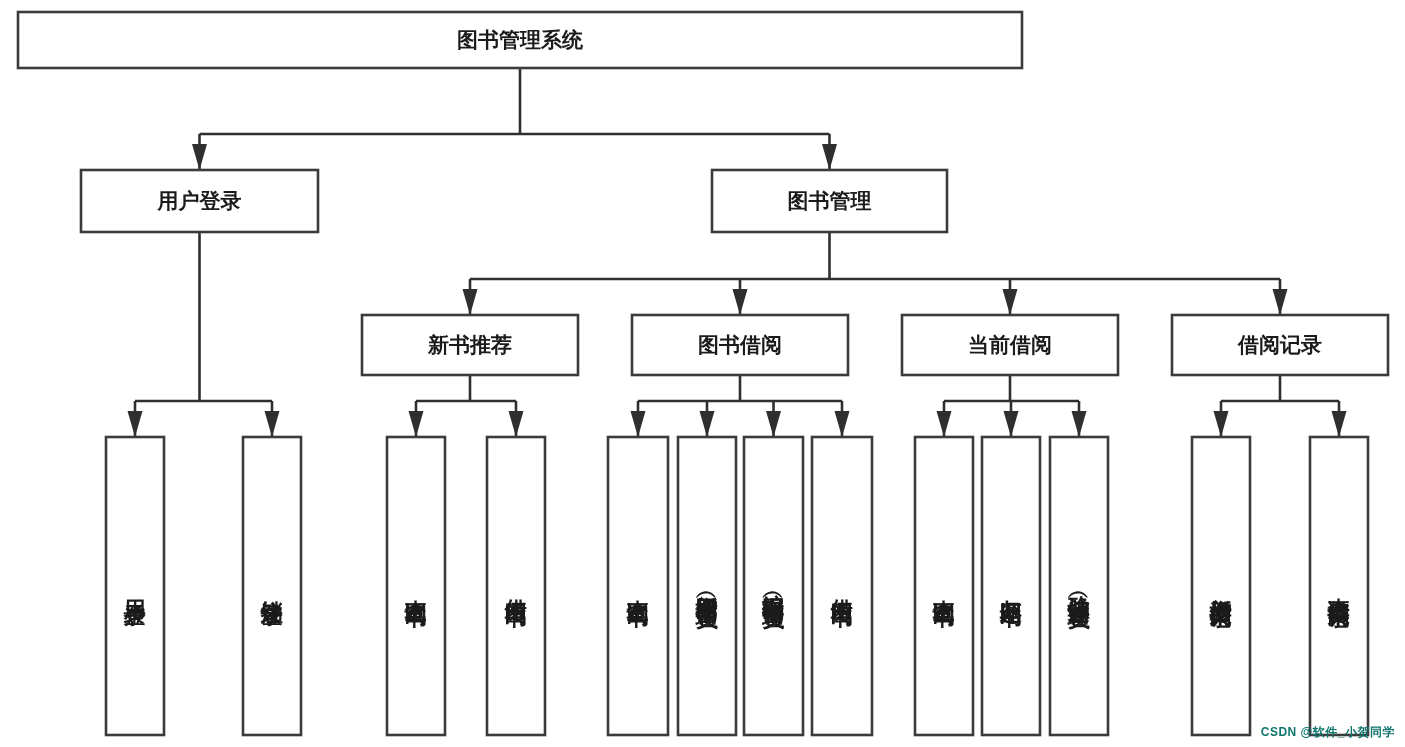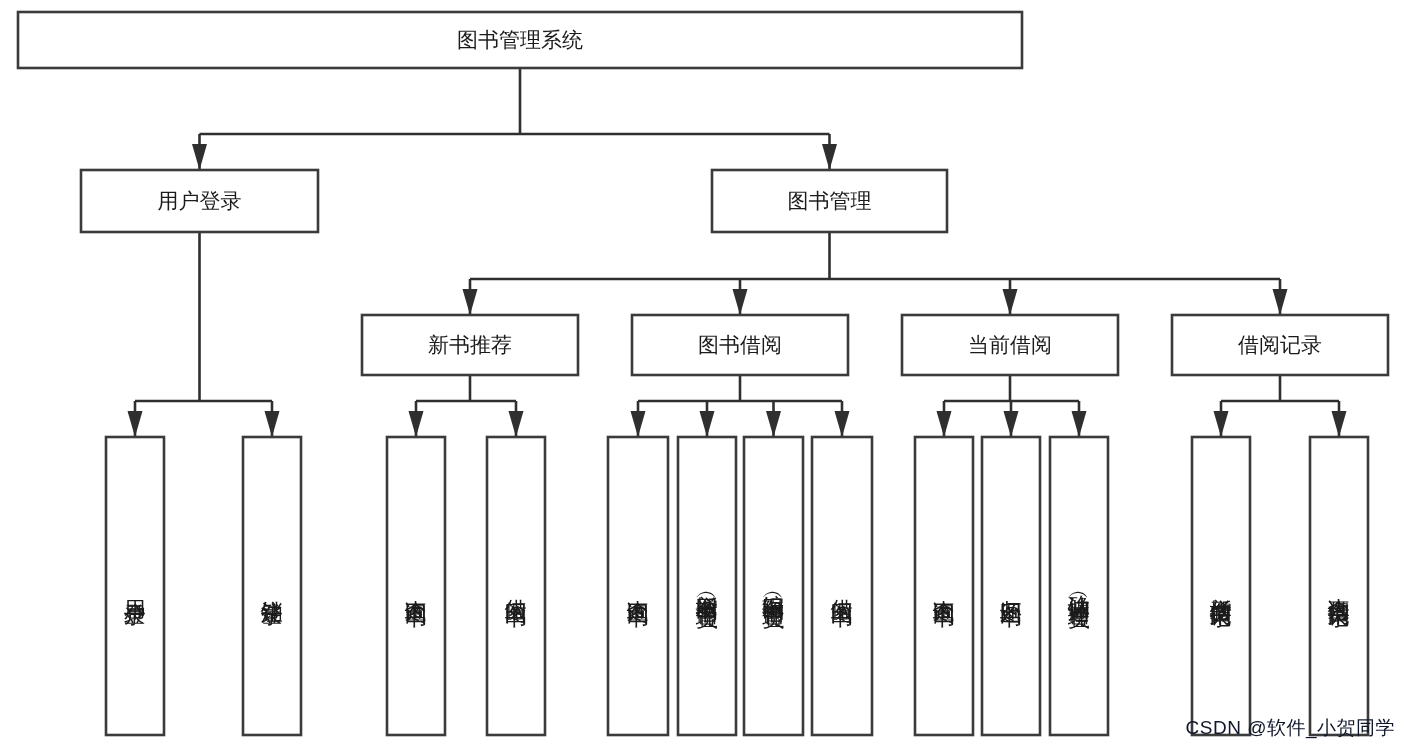--- a/index.html
+++ b/index.html
@@ -9,20 +9,21 @@
   }
   body {
     font-family: "Liberation Sans", "DejaVu Sans", sans-serif;
   }
   #stage {
     position: relative;
     width: 1405px;
     height: 747px;
     background: #ffffff;
     overflow: hidden;
+    font-weight: bold;
   }
   #diagram {
     position: absolute;
     left: 0;
     top: 0;
     width: 1405px;
     height: 747px;
   }
   .node-box {
     fill: #ffffff;
@@ -62,22 +63,22 @@
     letter-spacing: 2px;
     color: #1b1b1b;
     white-space: nowrap;
     text-align: center;
   }
   .watermark {
     position: absolute;
     right: 10px;
     bottom: 6px;
     font-family: "Liberation Sans", "DejaVu Sans", sans-serif;
-    font-size: 19px;
-    color: #0f172a;
+    font-size: 12px;
+    color: #0f766e;
     white-space: nowrap;
     letter-spacing: 0.5px;
   }
 </style>
 </head>
 <body>
 
 <div id="stage">
 
   <svg id="diagram" viewBox="0 0 1405 747">

